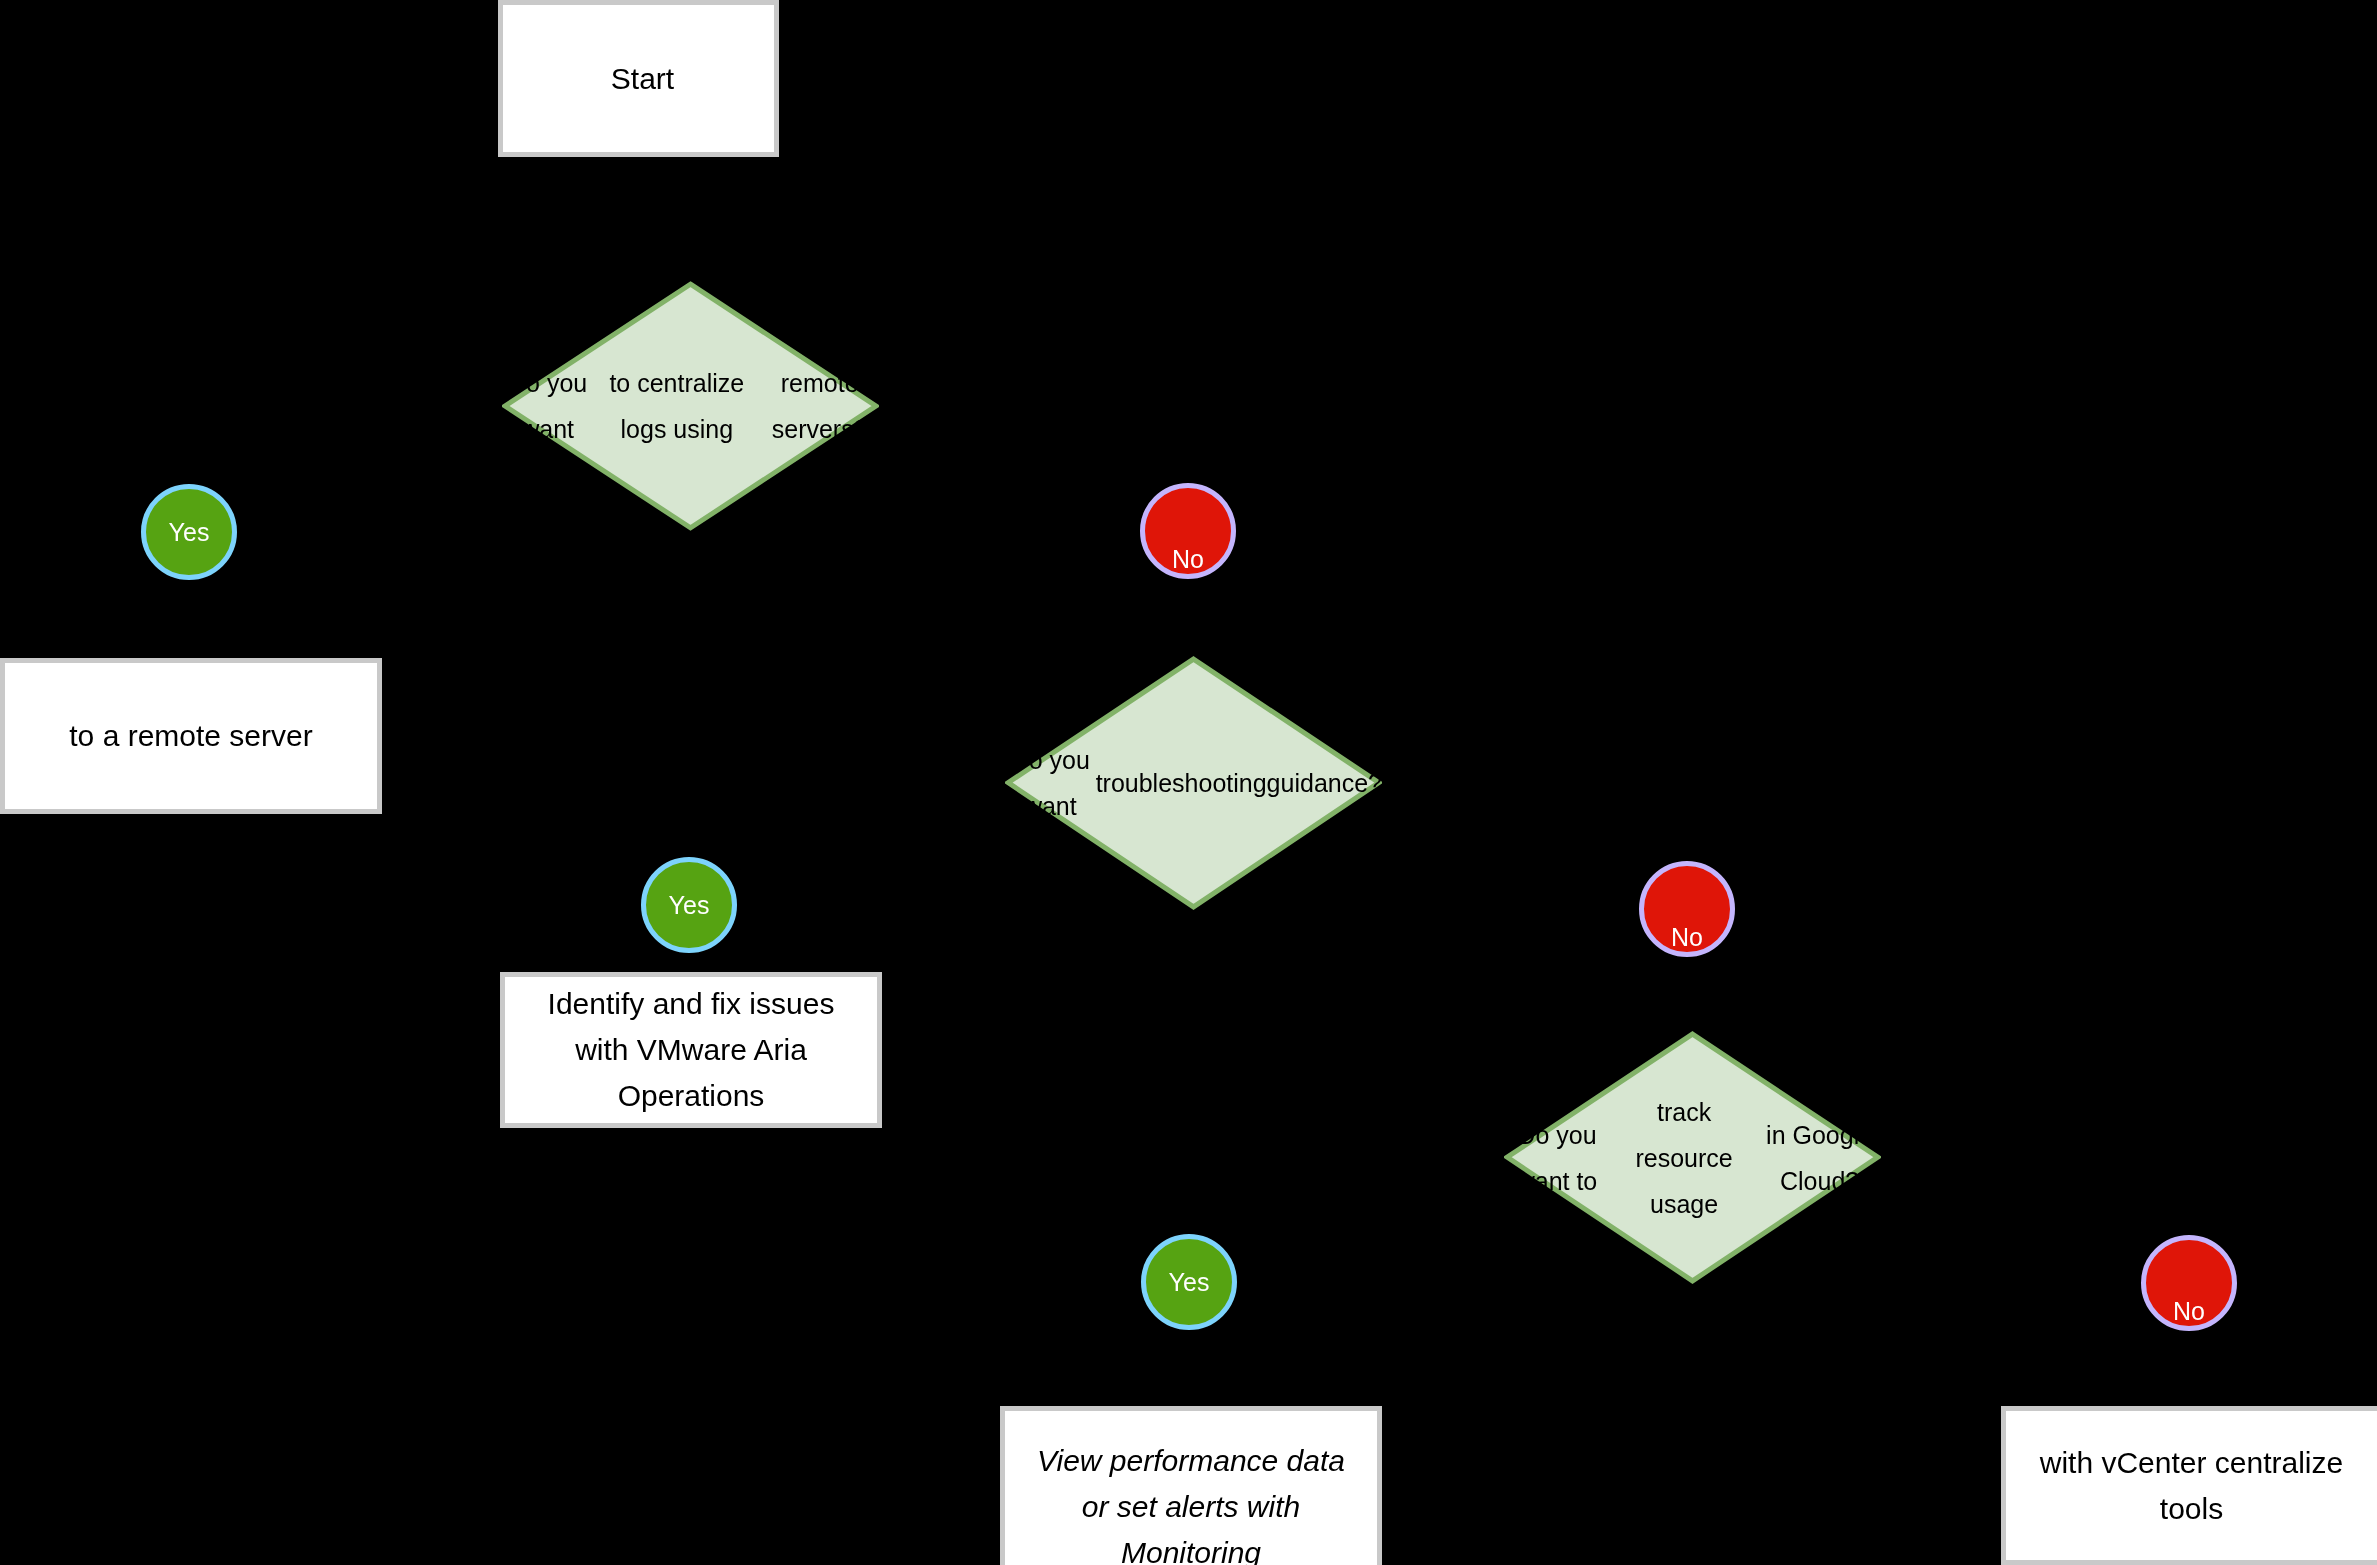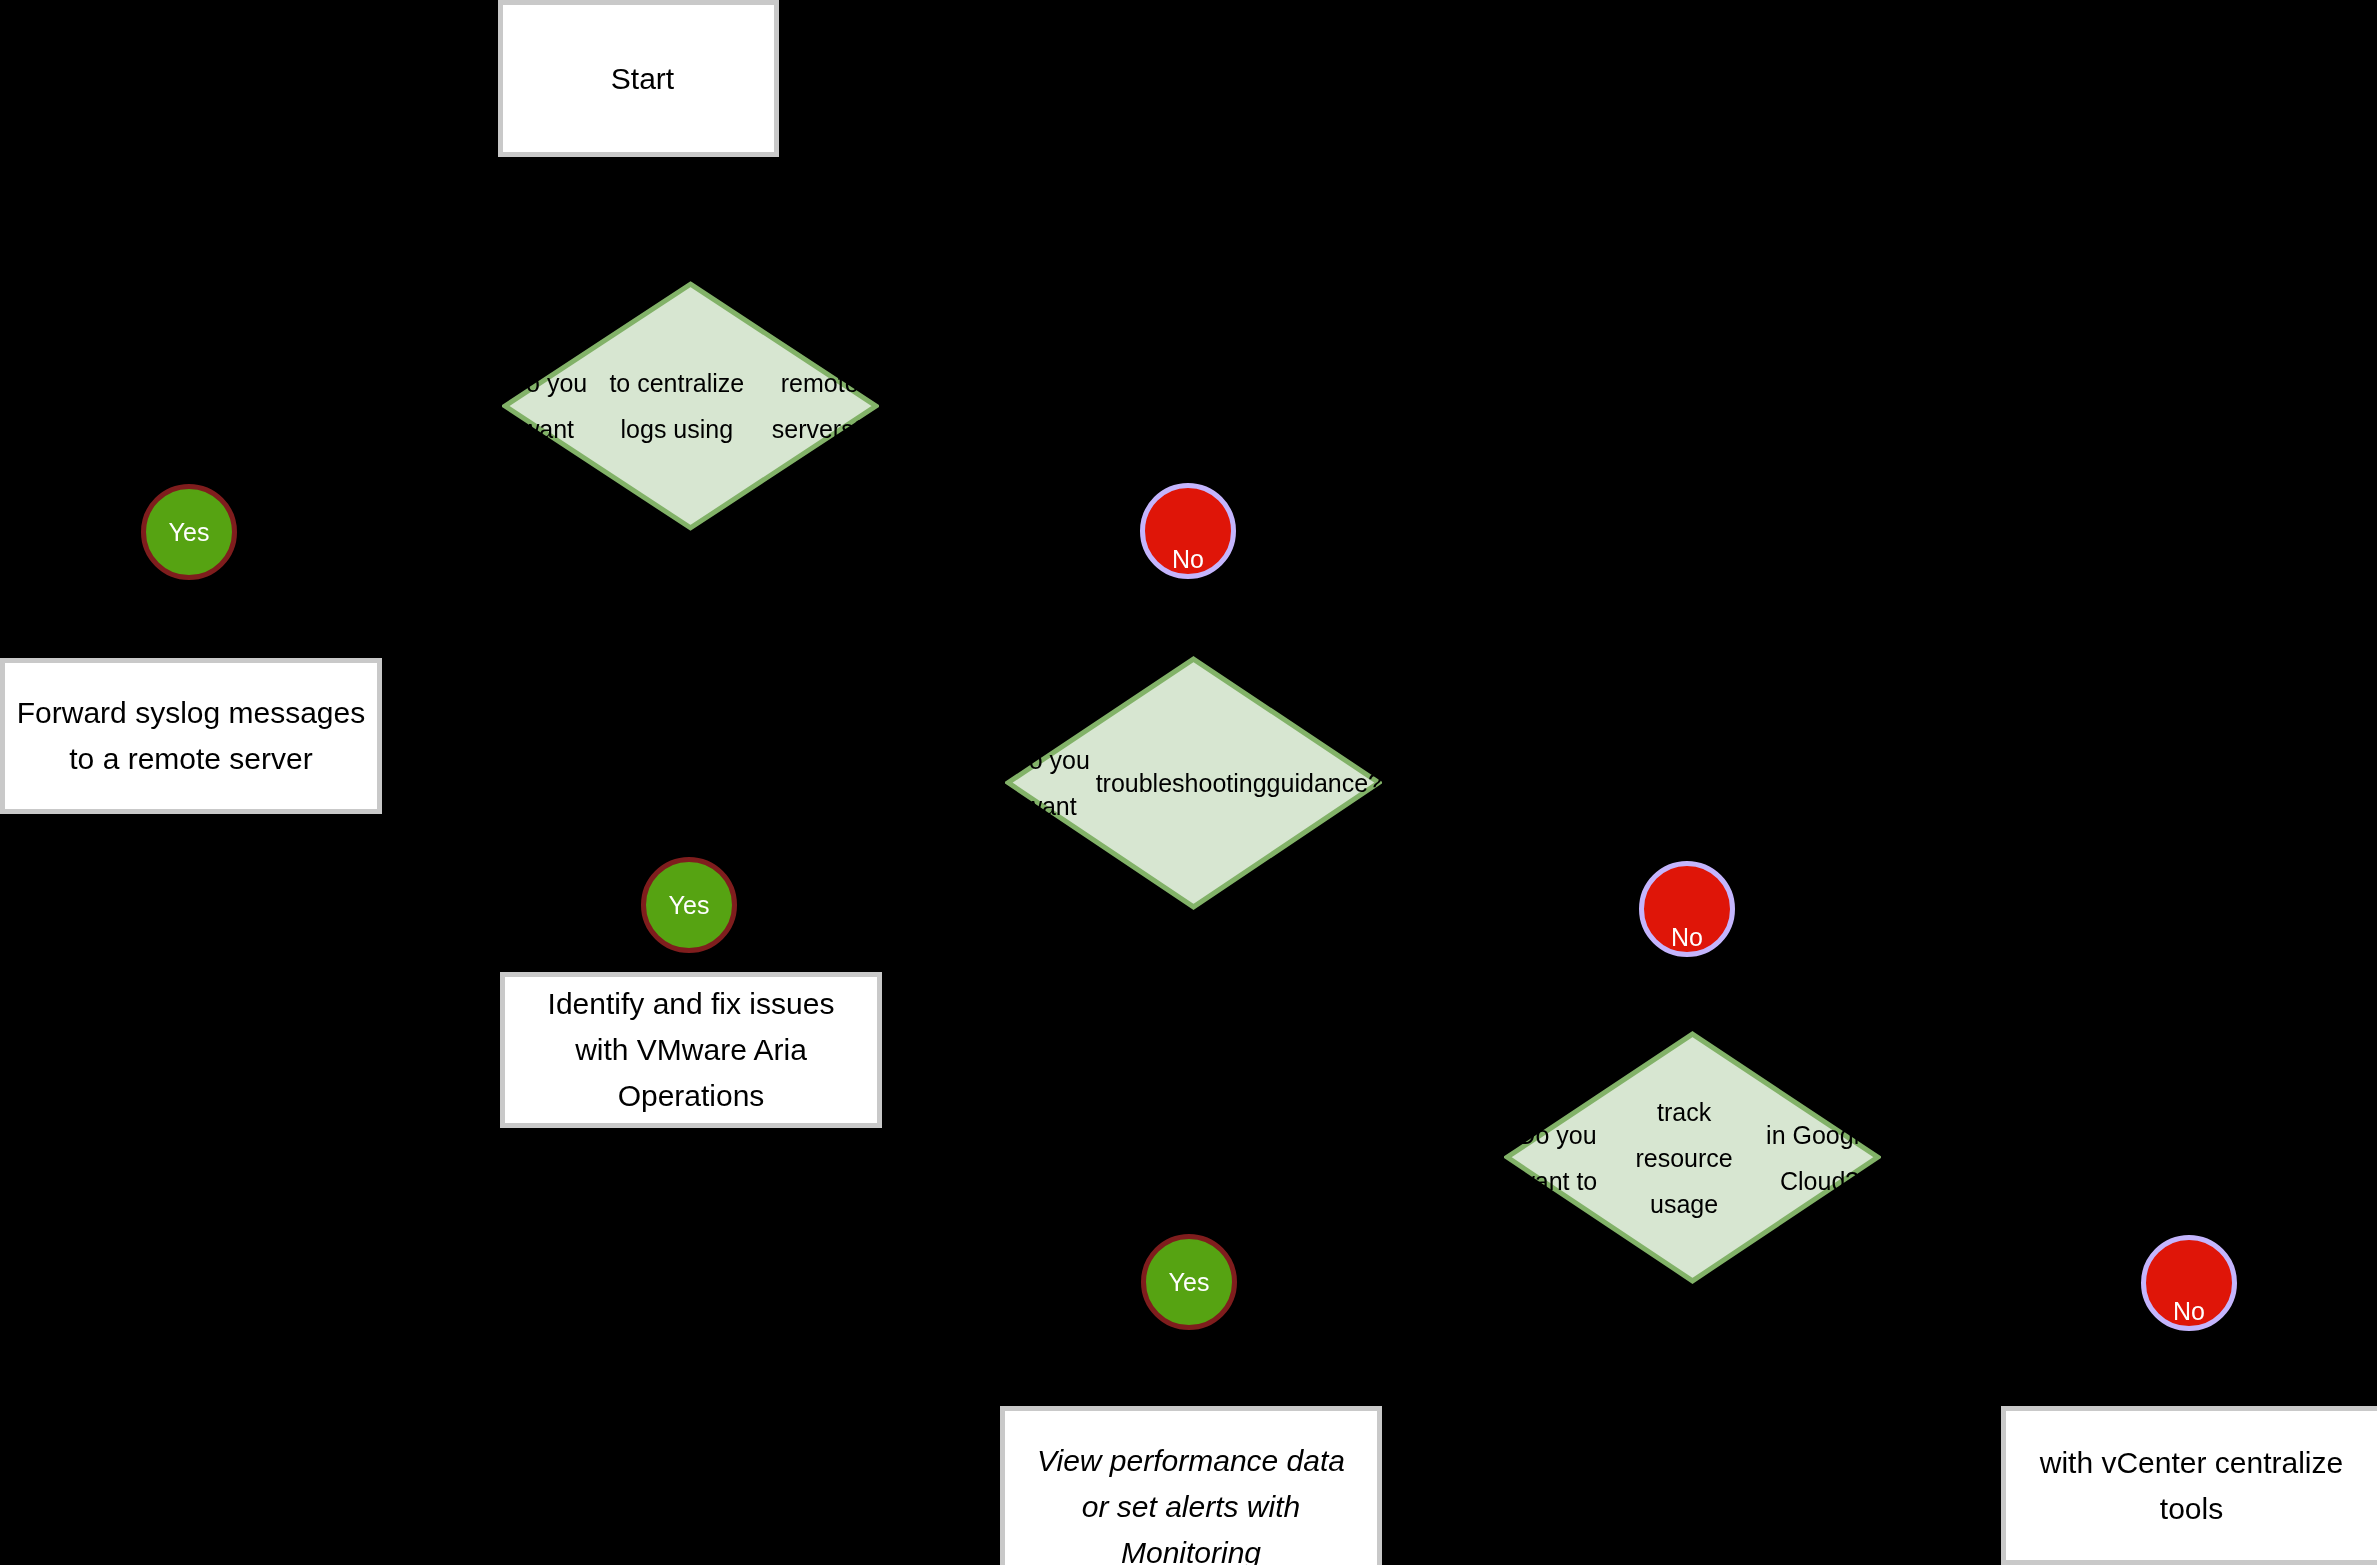--- a/index.html
+++ b/index.html
@@ -37,21 +37,21 @@
   }
   
   .circle{
     position:absolute;
     width:96px;height:96px;
     border-radius:50%;
     box-sizing:border-box;
     display:flex;justify-content:center;align-items:center;
     font-size:25px;color:#ffffff;
   }
-  .circle.yes{background:#56a312;border:5px solid #7f1d1d;}
+  .circle.yes{background:#56a312;border:5px solid #7dd3fc;}
   .circle.no{background:#df1508;border:5px solid #c4b5fd;align-items:flex-end;}
 </style>
 </head>
 <body>
 
 <div class="pbox" style="left:498px;top:0px;width:281px;height:157px;padding-left:8px;">
   <div>Start</div>
 </div>
 
 <div class="diamond" style="left:502px;top:281px;width:377px;height:250px;">
@@ -66,21 +66,20 @@
 </div>
 
 <div class="circle yes" style="left:141px;top:484px;">
   <div>Yes</div>
 </div>
 <div class="circle no" style="left:1140px;top:483px;">
   <div>No</div>
 </div>
 
 <div class="pbox" style="left:0px;top:658px;width:382px;height:156px;">
-  <div>Forward syslog messages</div>
   <div>to a remote server</div>
 </div>
 
 <div class="diamond" style="left:1005px;top:656px;width:377px;height:254px;">
   <svg viewBox="0 0 604 407" preserveAspectRatio="none">
     <polygon points="302,5 599,203 302,402 5,203"></polygon>
   </svg>
   <div class="dtext">
     <div>Do you want</div>
     <div>troubleshooting</div>

